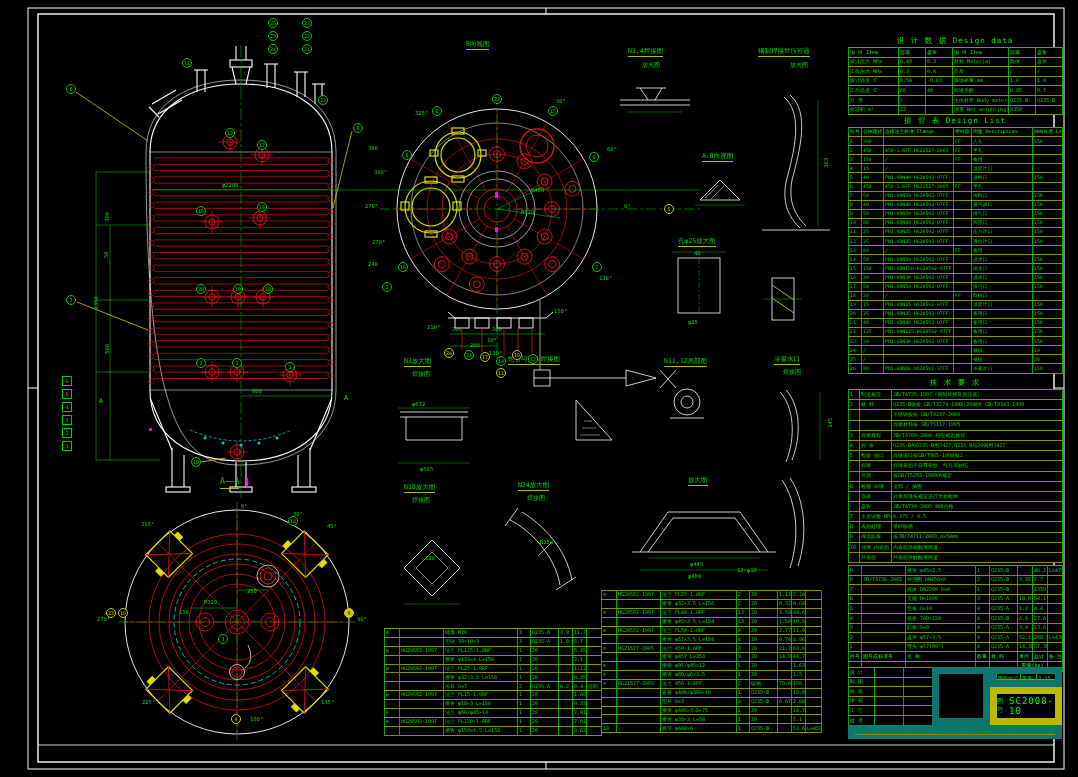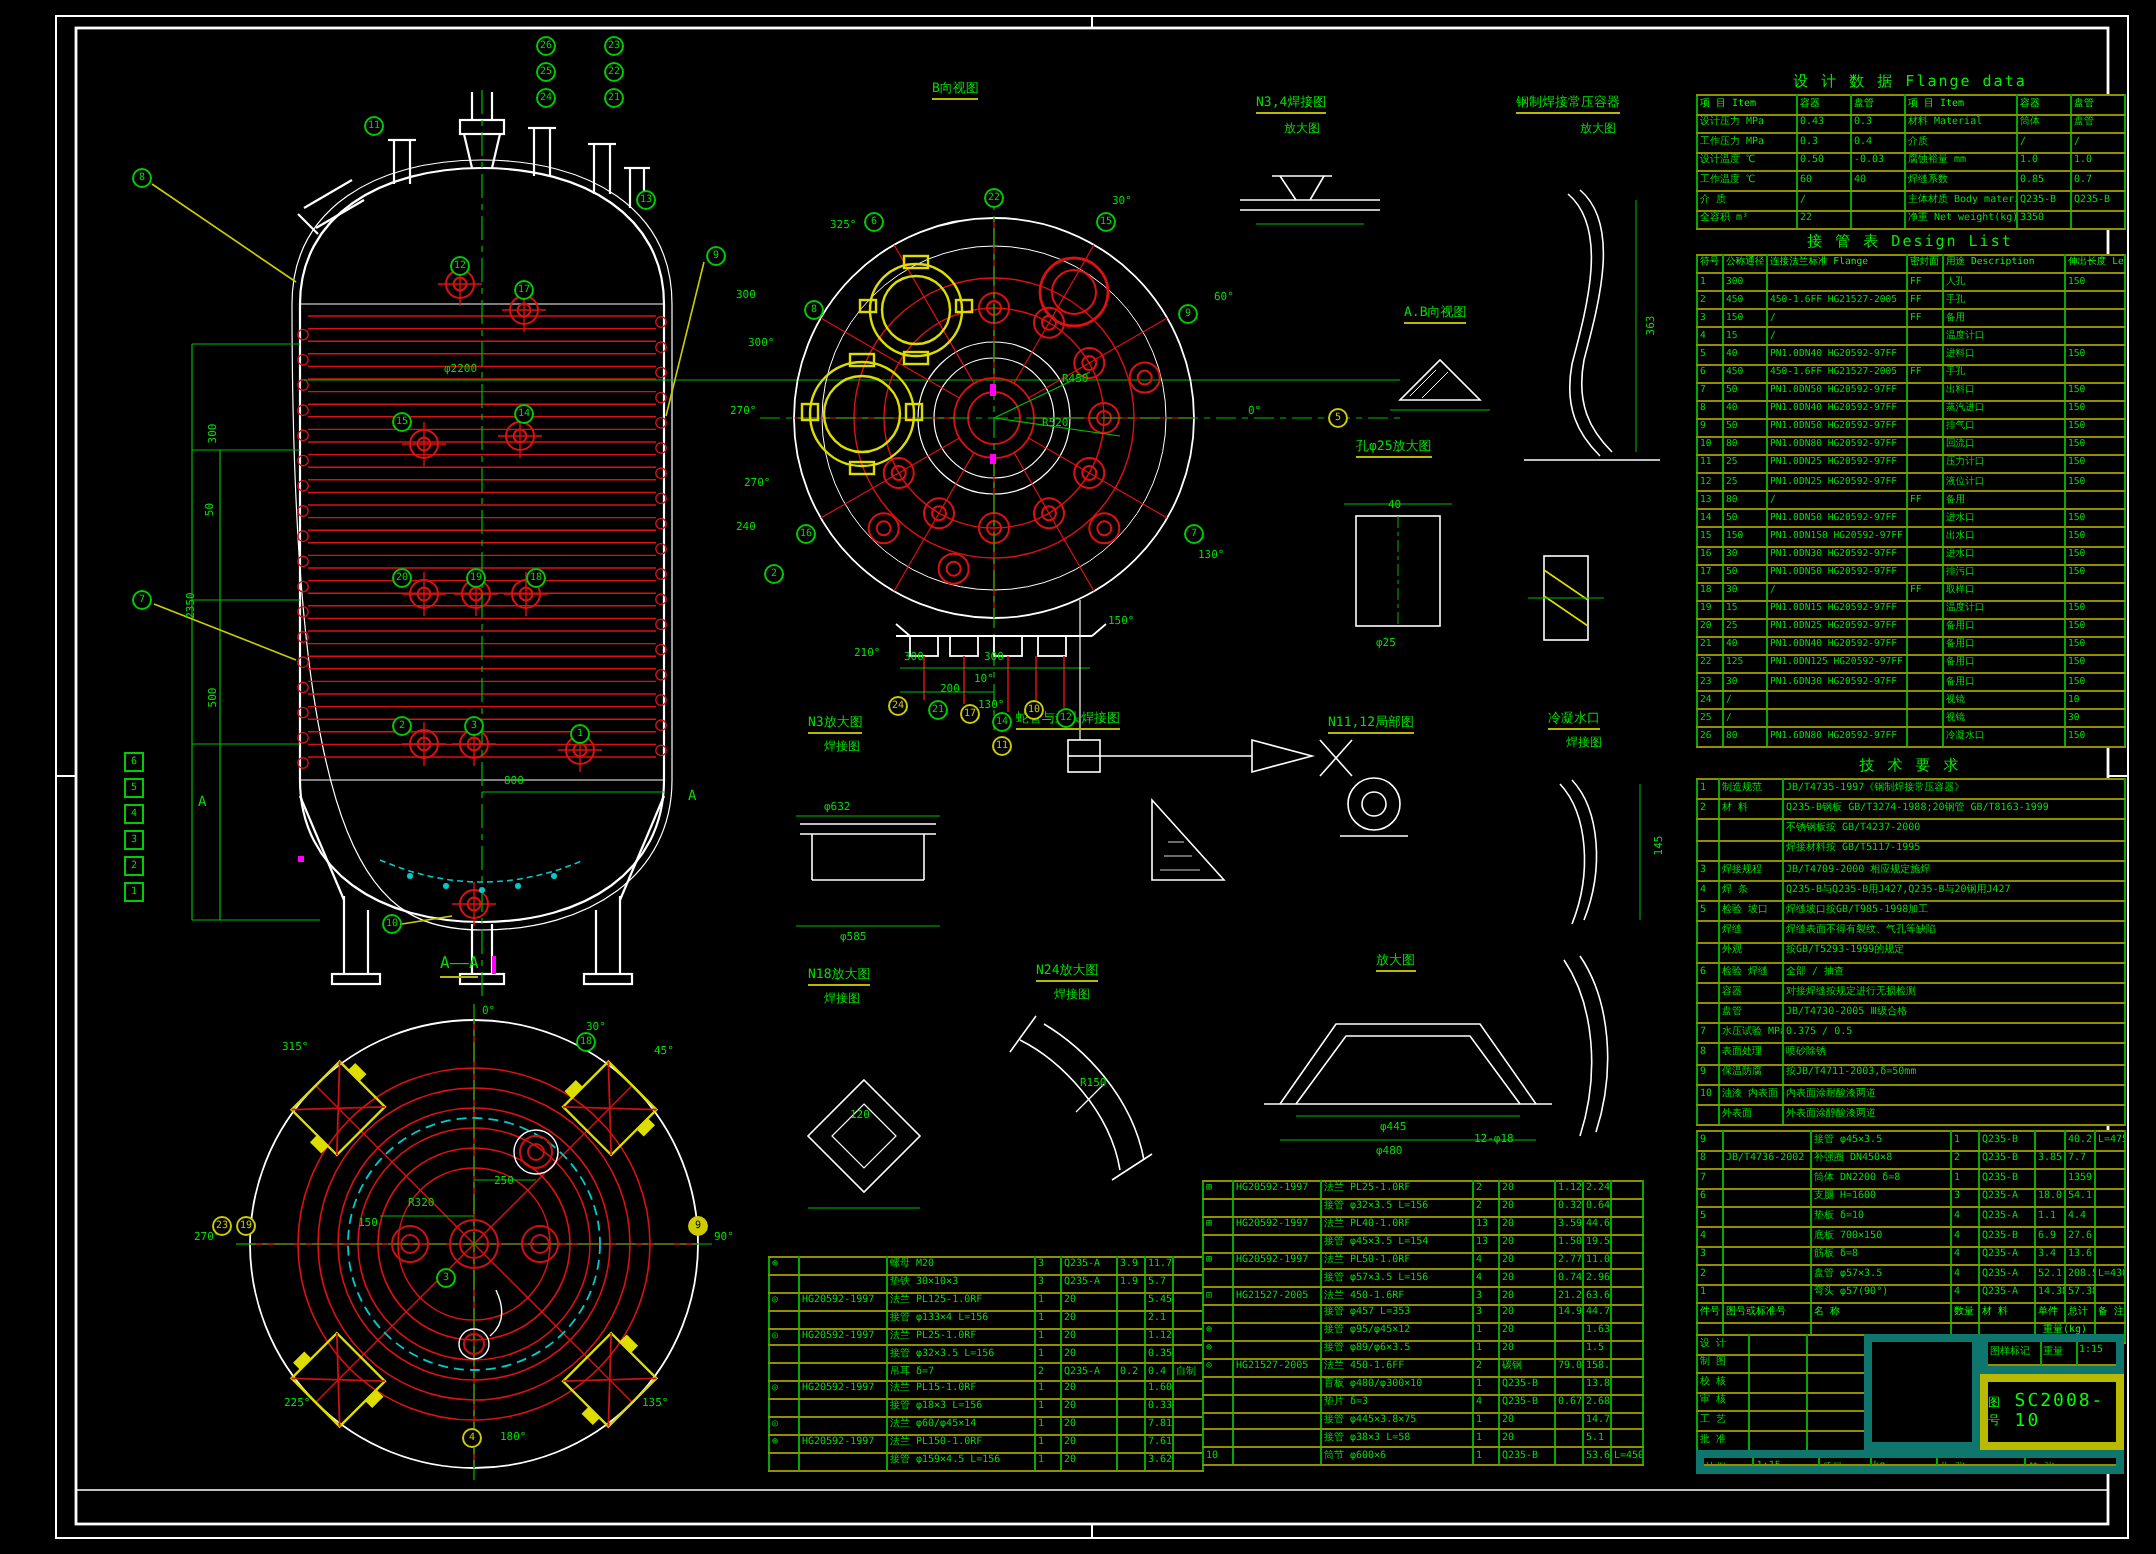--- a/index.html
+++ b/index.html
@@ -19,21 +19,21 @@
   .ttl{position:absolute;color:#00ee00;font-size:7.5px;line-height:1;text-align:center;z-index:3;letter-spacing:1px;white-space:nowrap;}
   table{border-collapse:collapse;position:absolute;table-layout:fixed;background:#000;z-index:2;border:1px solid #00bb00;}
   td{border-left:1px solid #00aa00;border-right:1px solid #00aa00;border-top:1px solid #8f8f00;border-bottom:1px solid #8f8f00;
      color:#00dd00;font-size:5px;line-height:1.1;padding:0 1px;overflow:hidden;white-space:nowrap;}
   .t-design td{height:8.6px;}
   .t-noz td{height:8.1px;font-size:4.8px;}
   .t-tech td{height:9.2px;}
   .t-bom td{height:8.6px;}
   .t-parts td{height:7.9px;}
   .hdr td{color:#00ff00;}
-  .tb{position:absolute;border:4px solid #0f766e;box-sizing:border-box;color:#00dd00;font-size:5px;z-index:2;background:#000;}
+  .tb{position:absolute;border:7px solid #0f766e;box-sizing:border-box;color:#00dd00;font-size:5px;z-index:2;background:#000;}
   .tb-row{display:flex;height:100%;}
   .tb-cell{border-right:1px solid #00aa00;border-bottom:1px solid #8f8f00;box-sizing:border-box;
            padding:1px;overflow:hidden;white-space:nowrap;}
   .dwgno{color:#00ff00;font-size:9px;letter-spacing:1px;display:flex;align-items:center;justify-content:center;height:100%;}
 </style>
 </head>
 <body>
 
 <svg width="1078" height="777">
   <g stroke="#ffffff" fill="none">
@@ -506,35 +506,35 @@
     </g>
   </g>
 </svg>
 
 <div class="vtitle" style="left:466px;top:41px;">B向视图</div>
 <div class="vtitle" style="left:628px;top:48px;">N3,4焊接图</div>
 <div class="vsub" style="left:642px;top:62px;">放大图</div>
 <div class="vtitle" style="left:758px;top:48px;">钢制焊接常压容器</div>
 <div class="vsub" style="left:790px;top:62px;">放大图</div>
 <div class="vtitle" style="left:702px;top:153px;">A.B向视图</div>
-<div class="vtitle" style="left:678px;top:220px;">孔φ25放大图</div>
+<div class="vtitle" style="left:678px;top:238px;">孔φ25放大图</div>
 <div class="vtitle" style="left:404px;top:358px;">N3放大图</div>
 <div class="vsub" style="left:412px;top:371px;">焊接图</div>
 <div class="vtitle" style="left:508px;top:356px;">蛇管与封头焊接图</div>
 <div class="vtitle" style="left:664px;top:358px;">N11,12局部图</div>
 <div class="vtitle" style="left:774px;top:356px;">冷凝水口</div>
 <div class="vsub" style="left:783px;top:369px;">焊接图</div>
 <div class="vtitle" style="left:404px;top:484px;">N18放大图</div>
 <div class="vsub" style="left:412px;top:497px;">焊接图</div>
 <div class="vtitle" style="left:518px;top:482px;">N24放大图</div>
 <div class="vsub" style="left:527px;top:495px;">焊接图</div>
 <div class="vtitle" style="left:688px;top:477px;">放大图</div>
 <div class="vtitle" style="left:220px;top:478px;font-size:8px;">A——A</div>
 
-<div class="ttl" style="left:848px;top:37px;width:214px;">设 计 数 据  Flange data</div>
+<div class="ttl" style="left:848px;top:37px;width:214px;">设 计 数 据  Design data</div>
 <table class="t-design" style="left:848px;top:47px;width:214px;">
   <colgroup>
       <col style="width:50px">
       <col style="width:27px">
       <col style="width:27px">
       <col style="width:56px">
       <col style="width:27px">
       <col style="width:27px">
     </colgroup>
   <tbody>

